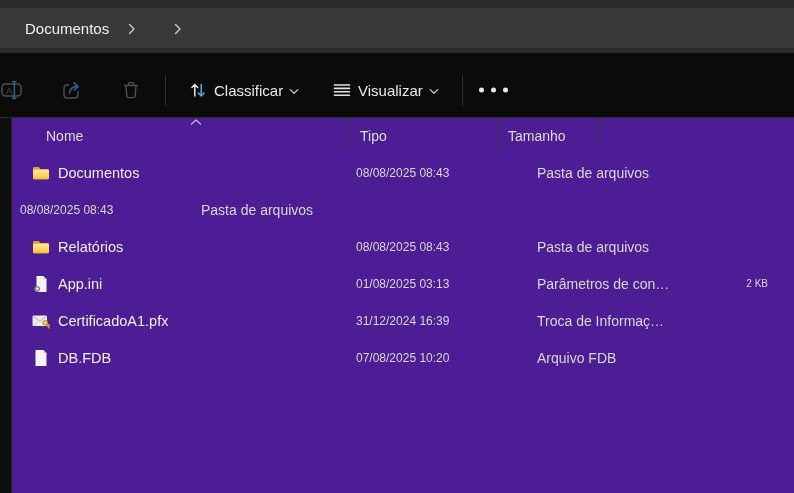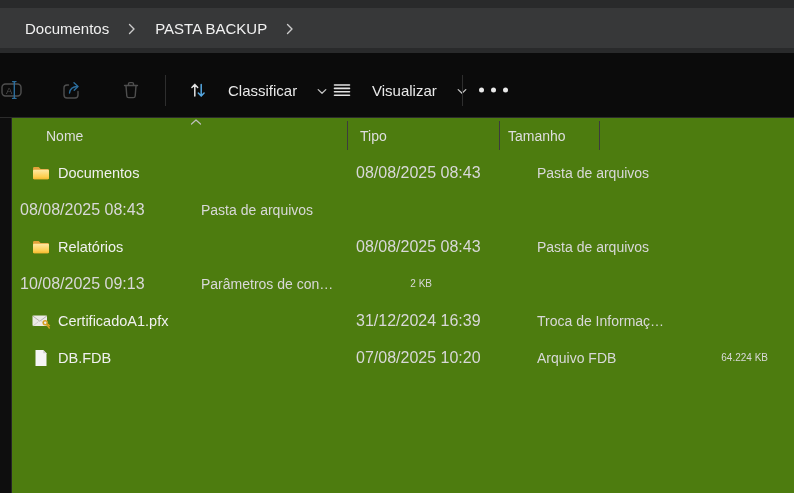--- a/index.html
+++ b/index.html
@@ -14,27 +14,27 @@
     height:40px;background:#373839;display:flex;align-items:center;
     padding-left:25px;color:#f1f1f1;font-size:15px;
   }
   .crumb{cursor:default;white-space:nowrap}
   .crumb-chev{margin:2px 19px 0 19px;display:block}
   .sub-strip{height:5px;background:#292a2b}
 
   .toolbar{height:64px;background:#0b0b0b;position:relative}
   .tb-abs{position:absolute;top:37px;transform:translateY(-50%)}
   .tb-sep{position:absolute;top:22px;width:1px;height:31px;background:#2e2e2e}
-  .tb-btn{display:flex;align-items:center;gap:20px;color:#e9e9e9;font-size:15px;cursor:default}
+  .tb-btn{display:flex;align-items:center;gap:6px;color:#e9e9e9;font-size:15px;cursor:default}
   .tb-icon-btn{display:flex;align-items:center;justify-content:center}
   .more-dots{display:flex;align-items:center;gap:7px}
   .more-dots i{display:block;width:5px;height:5px;border-radius:50%;background:#e9e9e9}
 
   .content{
-    position:relative;height:376px;background:#4d7c0f;
+    position:relative;height:376px;background:#4c1d95;
     border-top:1px solid #2c2c2c;box-sizing:border-box;
   }
   .left-rail{
     position:absolute;left:0;top:0;bottom:0;width:11px;
     background:#0e0e0e;border-right:1px solid #262626;
   }
   .list{margin-left:12px;position:relative}
 
   .header-row{display:flex;height:36px;position:relative;color:#dedede;font-size:14px}
   .hcell{display:flex;align-items:center;position:relative;box-sizing:border-box;cursor:default}
@@ -46,21 +46,21 @@
   .col-type{width:152px;box-sizing:border-box}
   .col-size{width:100px;box-sizing:border-box}
 
   .header-row .col-name{padding-left:34px}
   .header-row .col-date{padding-left:9px}
   .header-row .col-type{padding-left:12px}
   .header-row .col-size{padding-left:8px}
 
   .row{display:flex;height:37px;align-items:center;cursor:default}
   .row .col-name{display:flex;align-items:center;gap:7px;padding-left:19px;color:#f0f0f0;font-size:14.5px;white-space:nowrap;overflow:hidden}
-  .row .col-date{padding-left:8px;color:#d8d8d8;font-size:16px;display:flex;align-items:center}
+  .row .col-date{padding-left:8px;color:#d8d8d8;font-size:12px;display:flex;align-items:center}
   .row .col-type{padding-left:12px;color:#d8d8d8;font-size:14px;display:flex;align-items:center;white-space:nowrap;overflow:hidden}
   .row .col-size{padding-right:9px;color:#d8d8d8;font-size:10px;display:flex;align-items:center;justify-content:flex-end}
   .ficon{width:20px;height:20px;flex-shrink:0;display:block}
 </style>
 </head>
 <body>
 
 <svg width="0" height="0" style="position:absolute">
   <defs>
     <linearGradient id="fgrad" x1="0" y1="0" x2="0" y2="1">
@@ -73,21 +73,20 @@
 
 <div>
 
   <div class="top-strip"></div>
 
   <div class="breadcrumb-bar">
     <span class="crumb">Documentos</span>
     <svg class="crumb-chev" width="8" height="12" viewBox="0 0 8 12">
       <path d="M1.5 1.5 L6 6 L1.5 10.5" stroke="#cccccc" stroke-width="1.4" fill="none" stroke-linecap="round" stroke-linejoin="round"></path>
     </svg>
-    <span class="crumb">PASTA BACKUP</span>
     <svg class="crumb-chev" width="8" height="12" viewBox="0 0 8 12">
       <path d="M1.5 1.5 L6 6 L1.5 10.5" stroke="#cccccc" stroke-width="1.4" fill="none" stroke-linecap="round" stroke-linejoin="round"></path>
     </svg>
   </div>
 
   <div class="sub-strip"></div>
 
   <div class="toolbar">
 
     <div class="tb-abs tb-icon-btn" style="left:1px">
@@ -192,21 +191,31 @@
             <rect x="2" y="6.7" width="16" height="9.5" rx="1.3" fill="url(#fgrad)"></rect>
           </svg>
           <span>Relatórios</span>
         </div>
         <div class="col-date">08/08/2025 08:43</div>
         <div class="col-type">Pasta de arquivos</div>
         <div class="col-size"></div>
       </div>
 
       <div class="row">
-        <div class="col-date">10/08/2025 09:13</div>
+        <div class="col-name">
+          <svg class="ficon" viewBox="0 0 20 20">
+            <path d="M5.5 2 h6.8 l3.2 3.2 V18 H5.5 z" fill="#f2f2f0"></path>
+            <path d="M12.3 2 l3.2 3.2 h-3.2 z" fill="#c9c9c7"></path>
+            <rect x="3.9" y="12.4" width="4.9" height="4.9" rx="1" fill="#8e9298" transform="rotate(22 6.3 14.8)"></rect>
+            <rect x="3.9" y="12.4" width="4.9" height="4.9" rx="1" fill="#8e9298" transform="rotate(67 6.3 14.8)"></rect>
+            <circle cx="6.3" cy="14.8" r="1.2" fill="#f2f2f0"></circle>
+          </svg>
+          <span>App.ini</span>
+        </div>
+        <div class="col-date">01/08/2025 03:13</div>
         <div class="col-type">Parâmetros de con…</div>
         <div class="col-size">2 KB</div>
       </div>
 
       <div class="row">
         <div class="col-name">
           <svg class="ficon" viewBox="0 0 20 20">
             <rect x="1.5" y="4.5" width="14.5" height="10.5" rx="1" fill="#eceae6"></rect>
             <path d="M1.8 5 l7 5.2 7-5.2" stroke="#b5b2ac" stroke-width="1" fill="none"></path>
             <path d="M2 15 l5.5-4.5 M16 15 l-5.5-4.5" stroke="#c9c6c0" stroke-width="0.8" fill="none"></path>
@@ -222,18 +231,17 @@
       <div class="row">
         <div class="col-name">
           <svg class="ficon" viewBox="0 0 20 20">
             <path d="M4.5 2 h7.8 l3.2 3.2 V18 H4.5 z" fill="#f5f5f5"></path>
             <path d="M12.3 2 l3.2 3.2 h-3.2 z" fill="#cfcfcf"></path>
           </svg>
           <span>DB.FDB</span>
         </div>
         <div class="col-date">07/08/2025 10:20</div>
         <div class="col-type">Arquivo FDB</div>
-        <div class="col-size">64.224 KB</div>
       </div>
 
     </div>
   </div>
 </div>
 
 </body></html>

